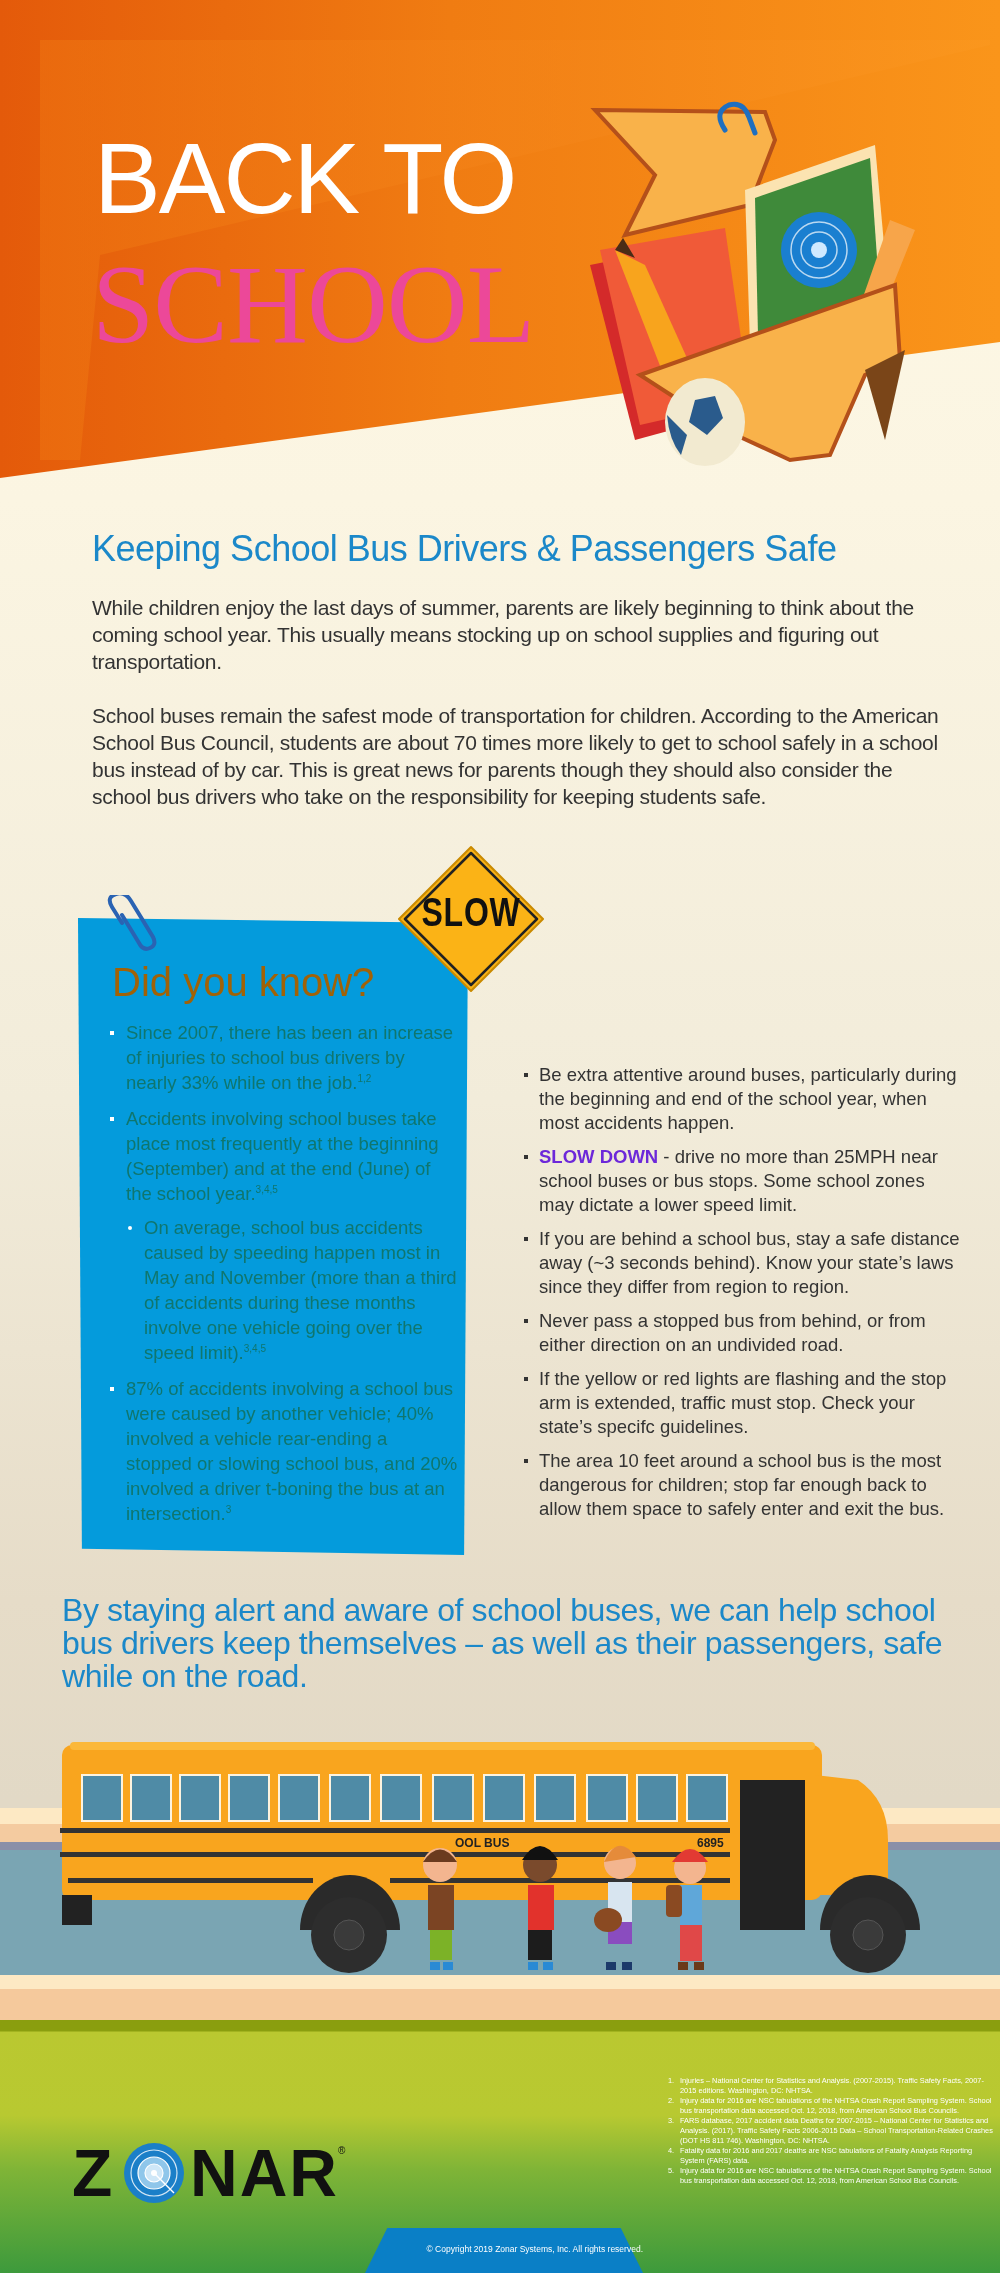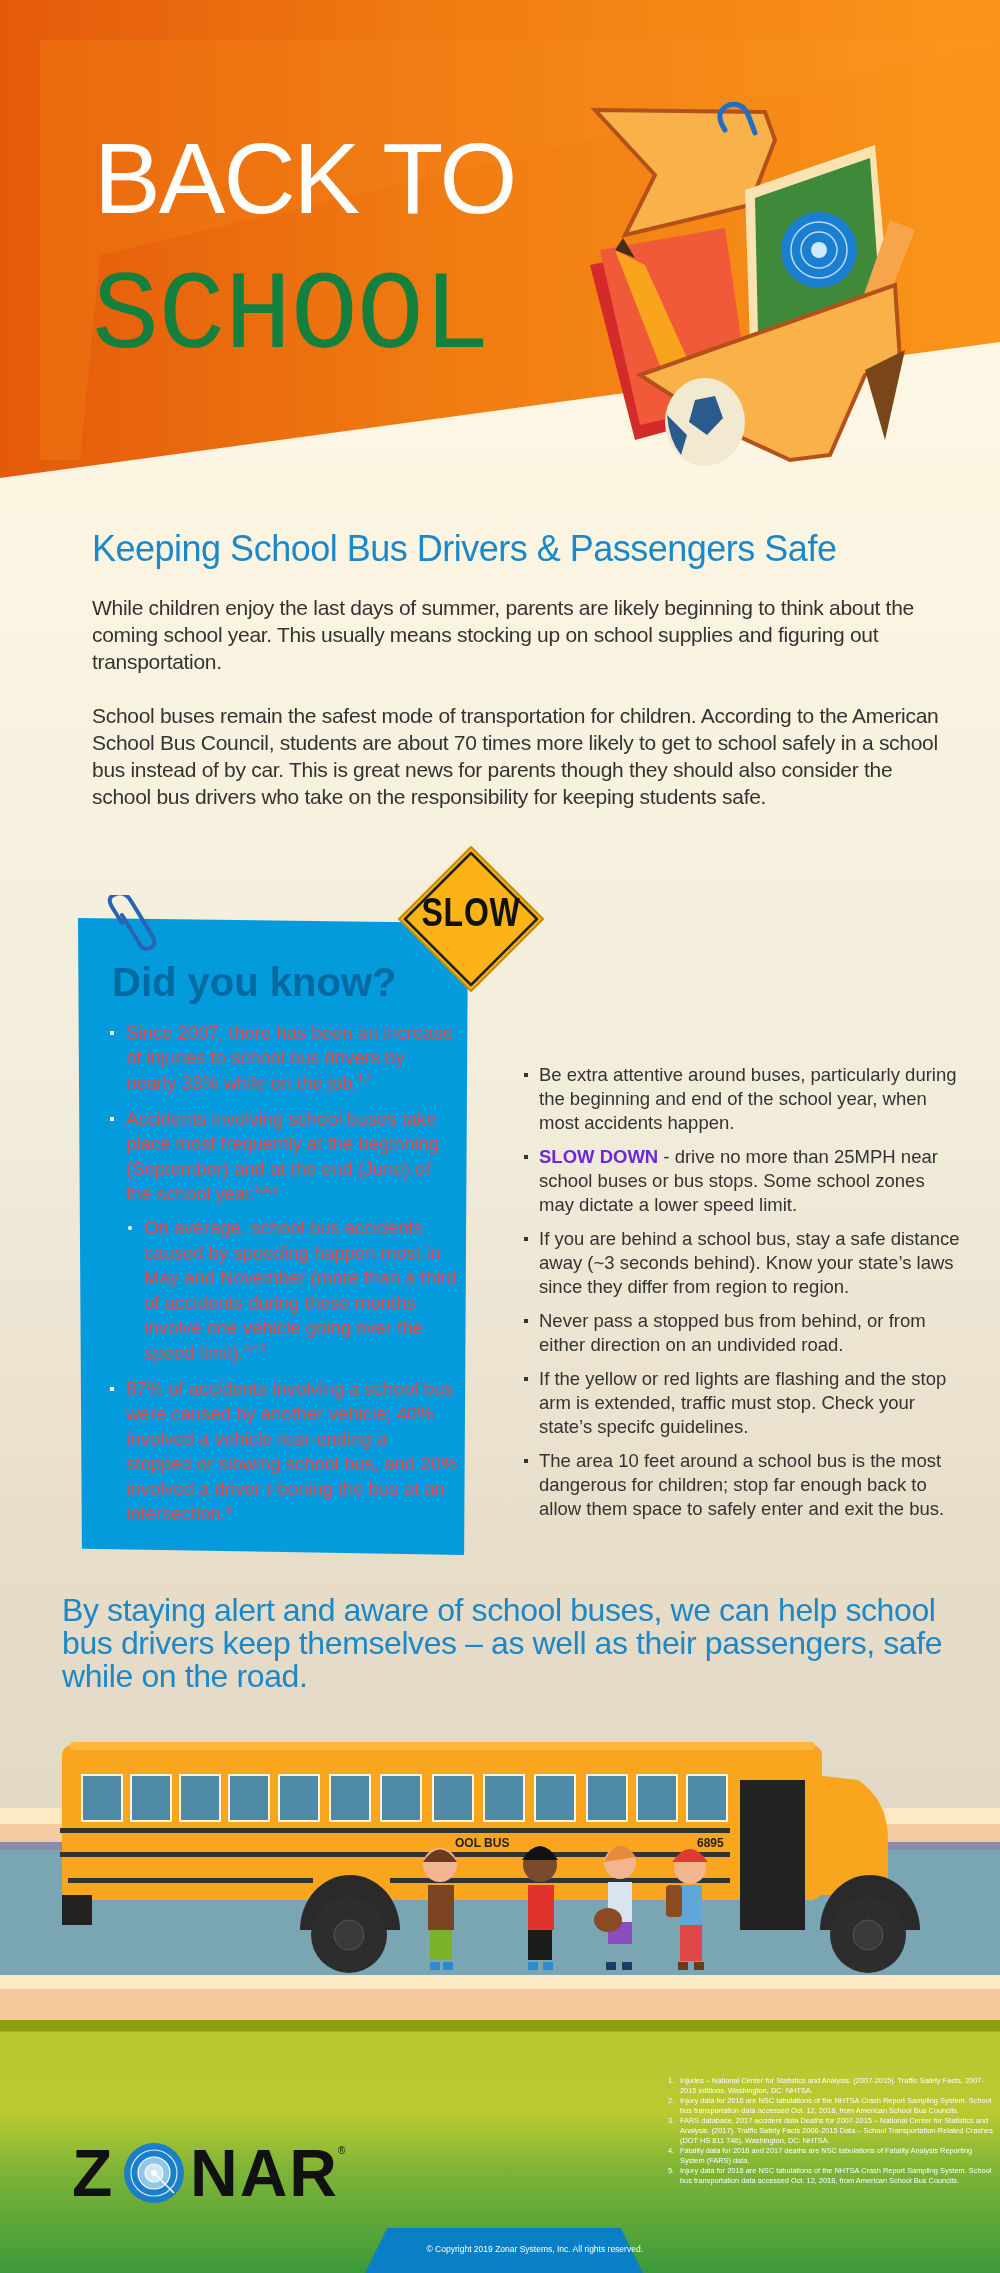--- a/index.html
+++ b/index.html
@@ -10,36 +10,36 @@
 
   
   #header{left:0;top:0;width:1000px;height:480px;overflow:hidden}
   #header .bg{position:absolute;inset:0;
     background:linear-gradient(90deg,#e45a0a 0%,#f07c12 45%,#fa951a 100%);
     clip-path:polygon(0 0,100% 0,100% 342px,0 478px);}
   #header .panel{position:absolute;left:40px;top:40px;width:950px;height:420px;
     background:linear-gradient(90deg,#ee7410 0%,#f5871a 60%,#fb9820 100%);
     clip-path:polygon(0 0,100% 0,100% 5px,60px 215px,40px 420px,0 420px);opacity:.55}
   #title1{left:94px;top:128px;font-size:100px;font-weight:normal;color:#fff;letter-spacing:-2px;line-height:1}
-  #title2{left:92px;top:262px;font-size:112px;font-weight:normal;color:#15803d;letter-spacing:-1px;line-height:1;
-    font-family:Liberation Mono, monospace;-webkit-text-stroke:0;font-weight:200}
+  #title2{left:92px;top:248px;font-size:112px;font-weight:normal;color:#ec4899;letter-spacing:-1px;line-height:1;
+    font-family:Liberation Serif, serif;-webkit-text-stroke:0;font-weight:200}
   #supplies{left:575px;top:100px;width:380px;height:380px}
 
   
   #intro-heading{left:92px;top:528px;font-size:36px;color:#1b88c9;letter-spacing:-.5px}
   .para{left:92px;width:860px;font-size:21px;line-height:27px;color:#333;letter-spacing:-.3px}
   #para1{top:594px}
   #para2{top:702px}
 
   
   #dyk-box{left:78px;top:918px;width:390px;height:637px;background:#049bdc;
     clip-path:polygon(0 0,100% 5px,99% 100%,1% 99%);}
   #paperclip{left:100px;top:895px}
-  #dyk-title{left:112px;top:960px;font-size:40px;font-weight:bold;color:#0369a1}
-  #dyk-list{left:108px;top:1020px;width:350px;list-style:none;color:#ef4444;font-size:18.5px;line-height:25px}
+  #dyk-title{left:112px;top:960px;font-size:40px;font-weight:normal;color:#a16207}
+  #dyk-list{left:108px;top:1020px;width:350px;list-style:none;color:#0f766e;font-size:18.5px;line-height:25px}
   #dyk-list li{position:relative;padding-left:18px;margin-bottom:11px}
   #dyk-list li::before{content:"";position:absolute;left:2px;top:11px;width:4px;height:4px;background:#fff}
   #dyk-list li.sub{padding-left:36px;margin-top:-2px}
   #dyk-list li.sub::before{left:20px;width:4px;height:4px;border-radius:50%}
   sup{font-size:10px;vertical-align:super;line-height:0}
 
   #slow-sign{left:395px;top:843px;width:152px;height:152px}
   #slow-text{left:395px;top:890px;width:152px;text-align:center;font-size:40px;font-weight:bold;color:#111;
     font-family:"Liberation Sans",sans-serif;transform:scaleX(.8);letter-spacing:1px}
 

